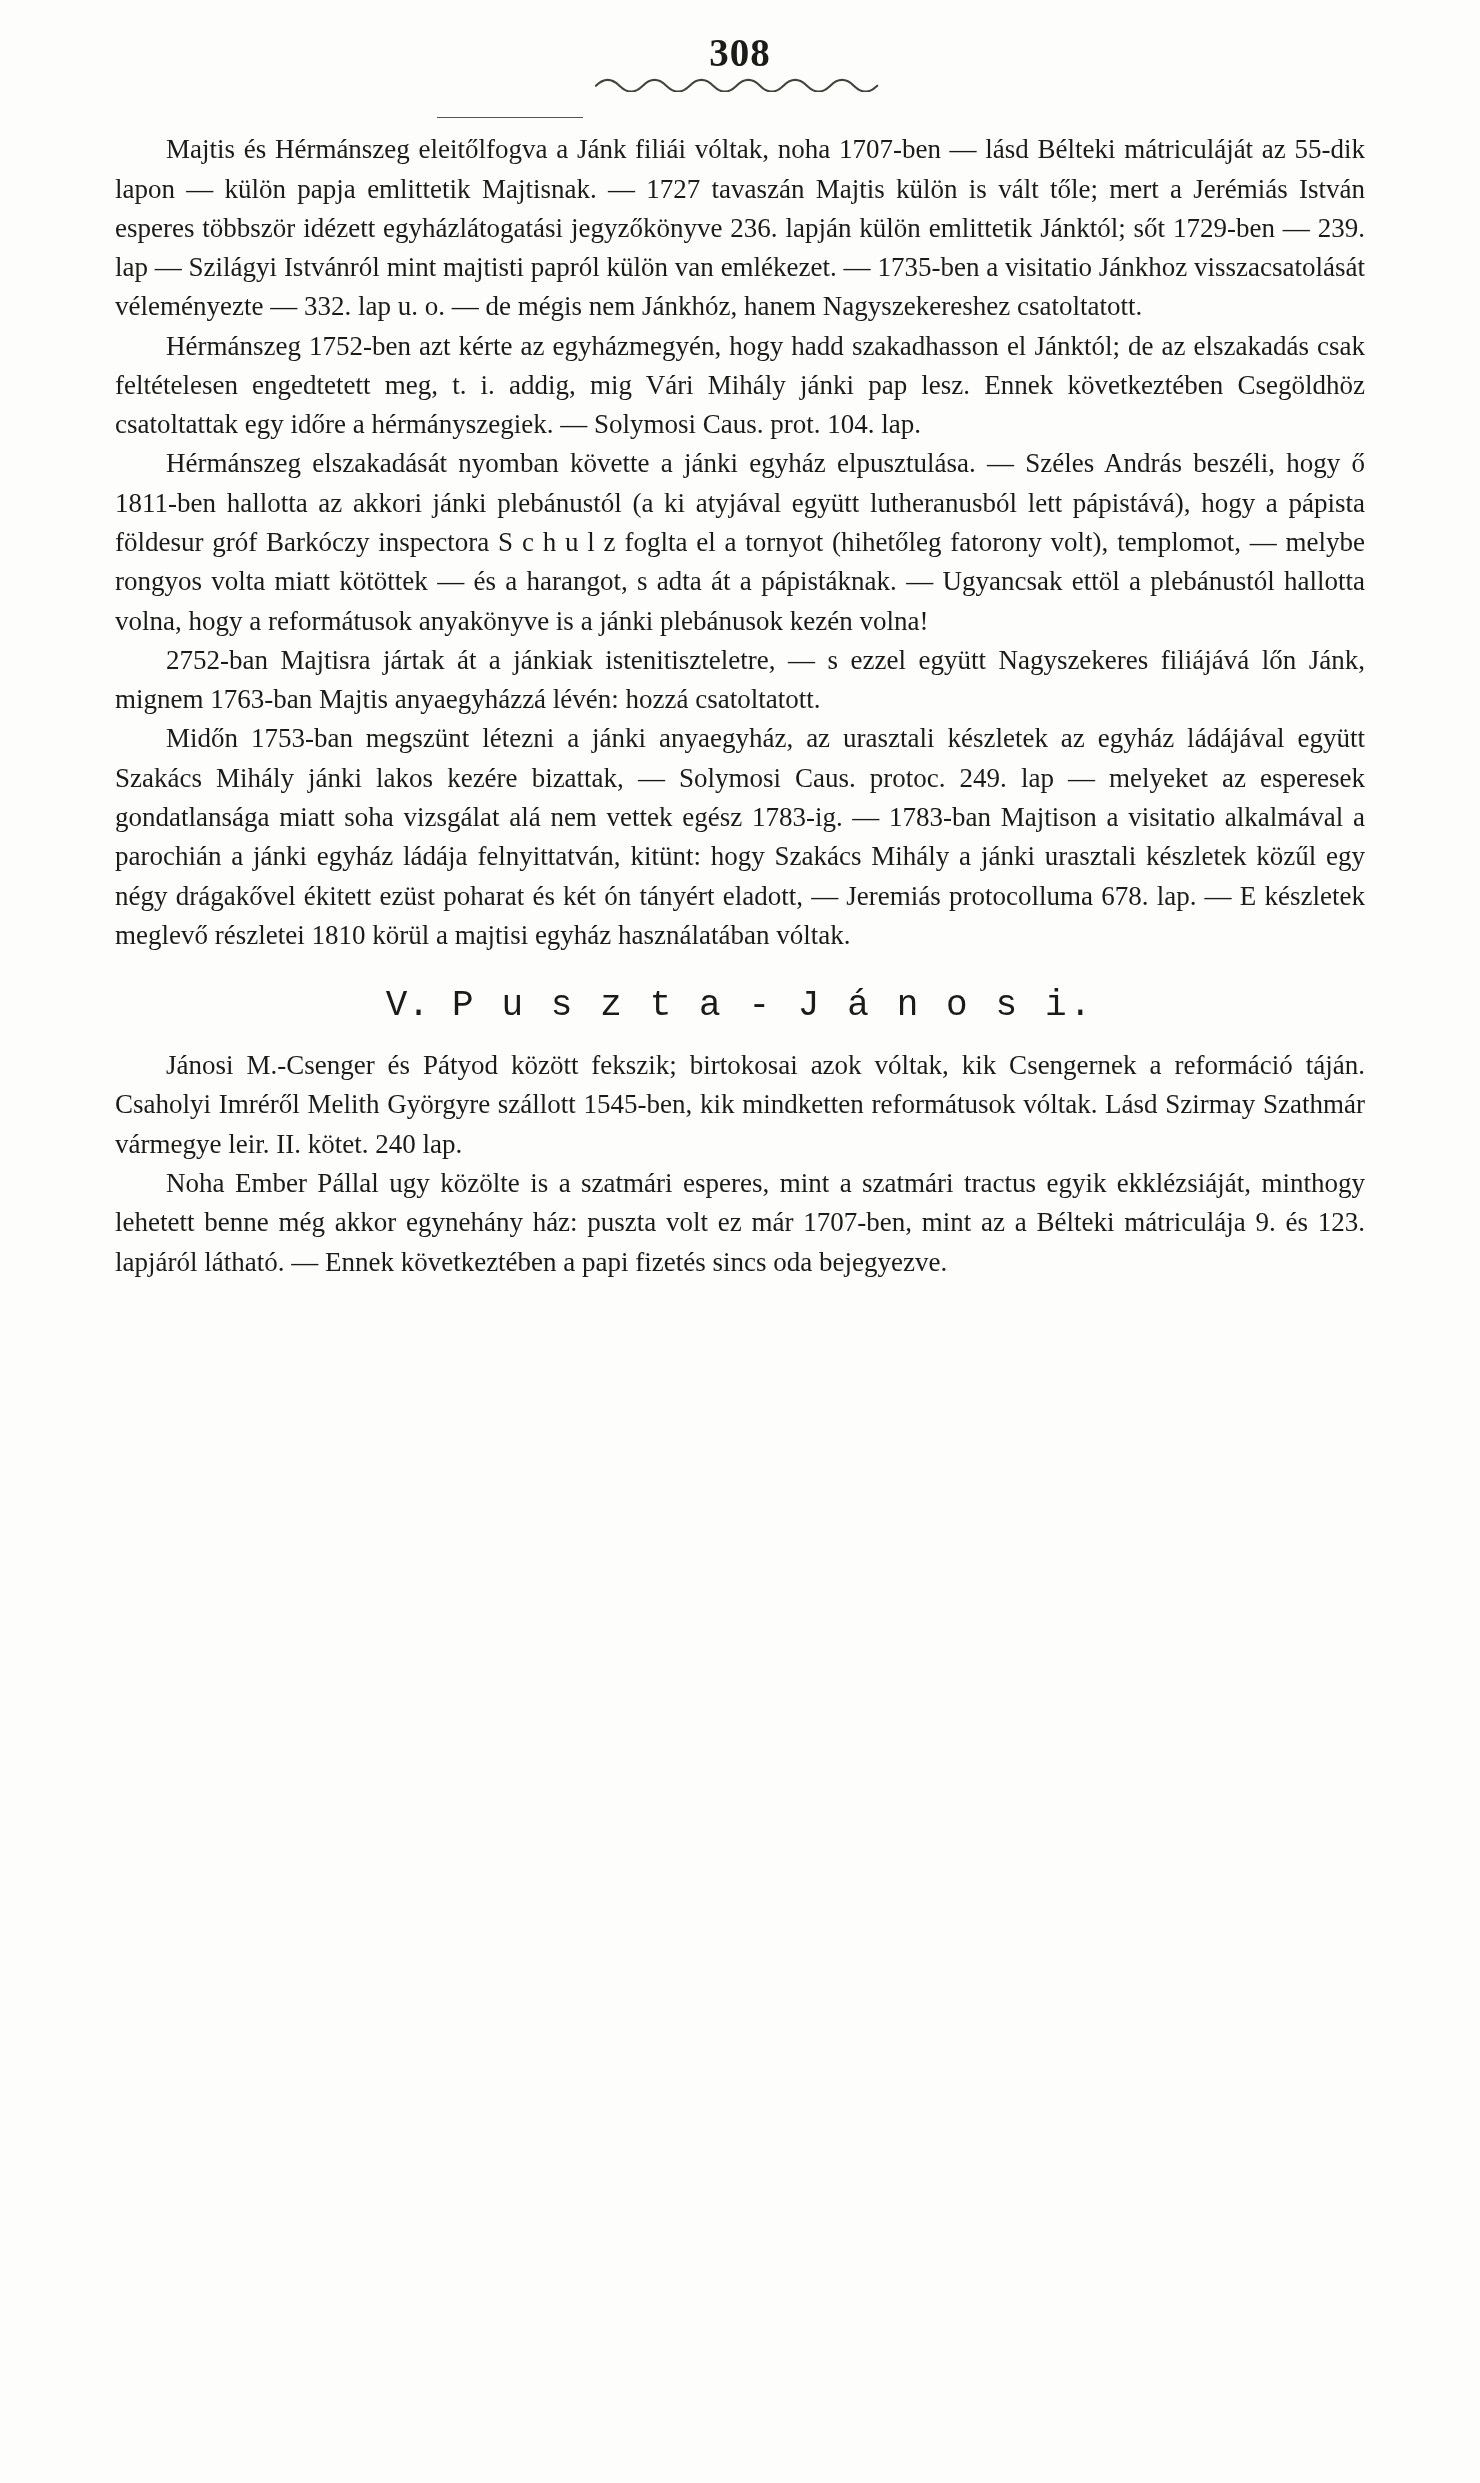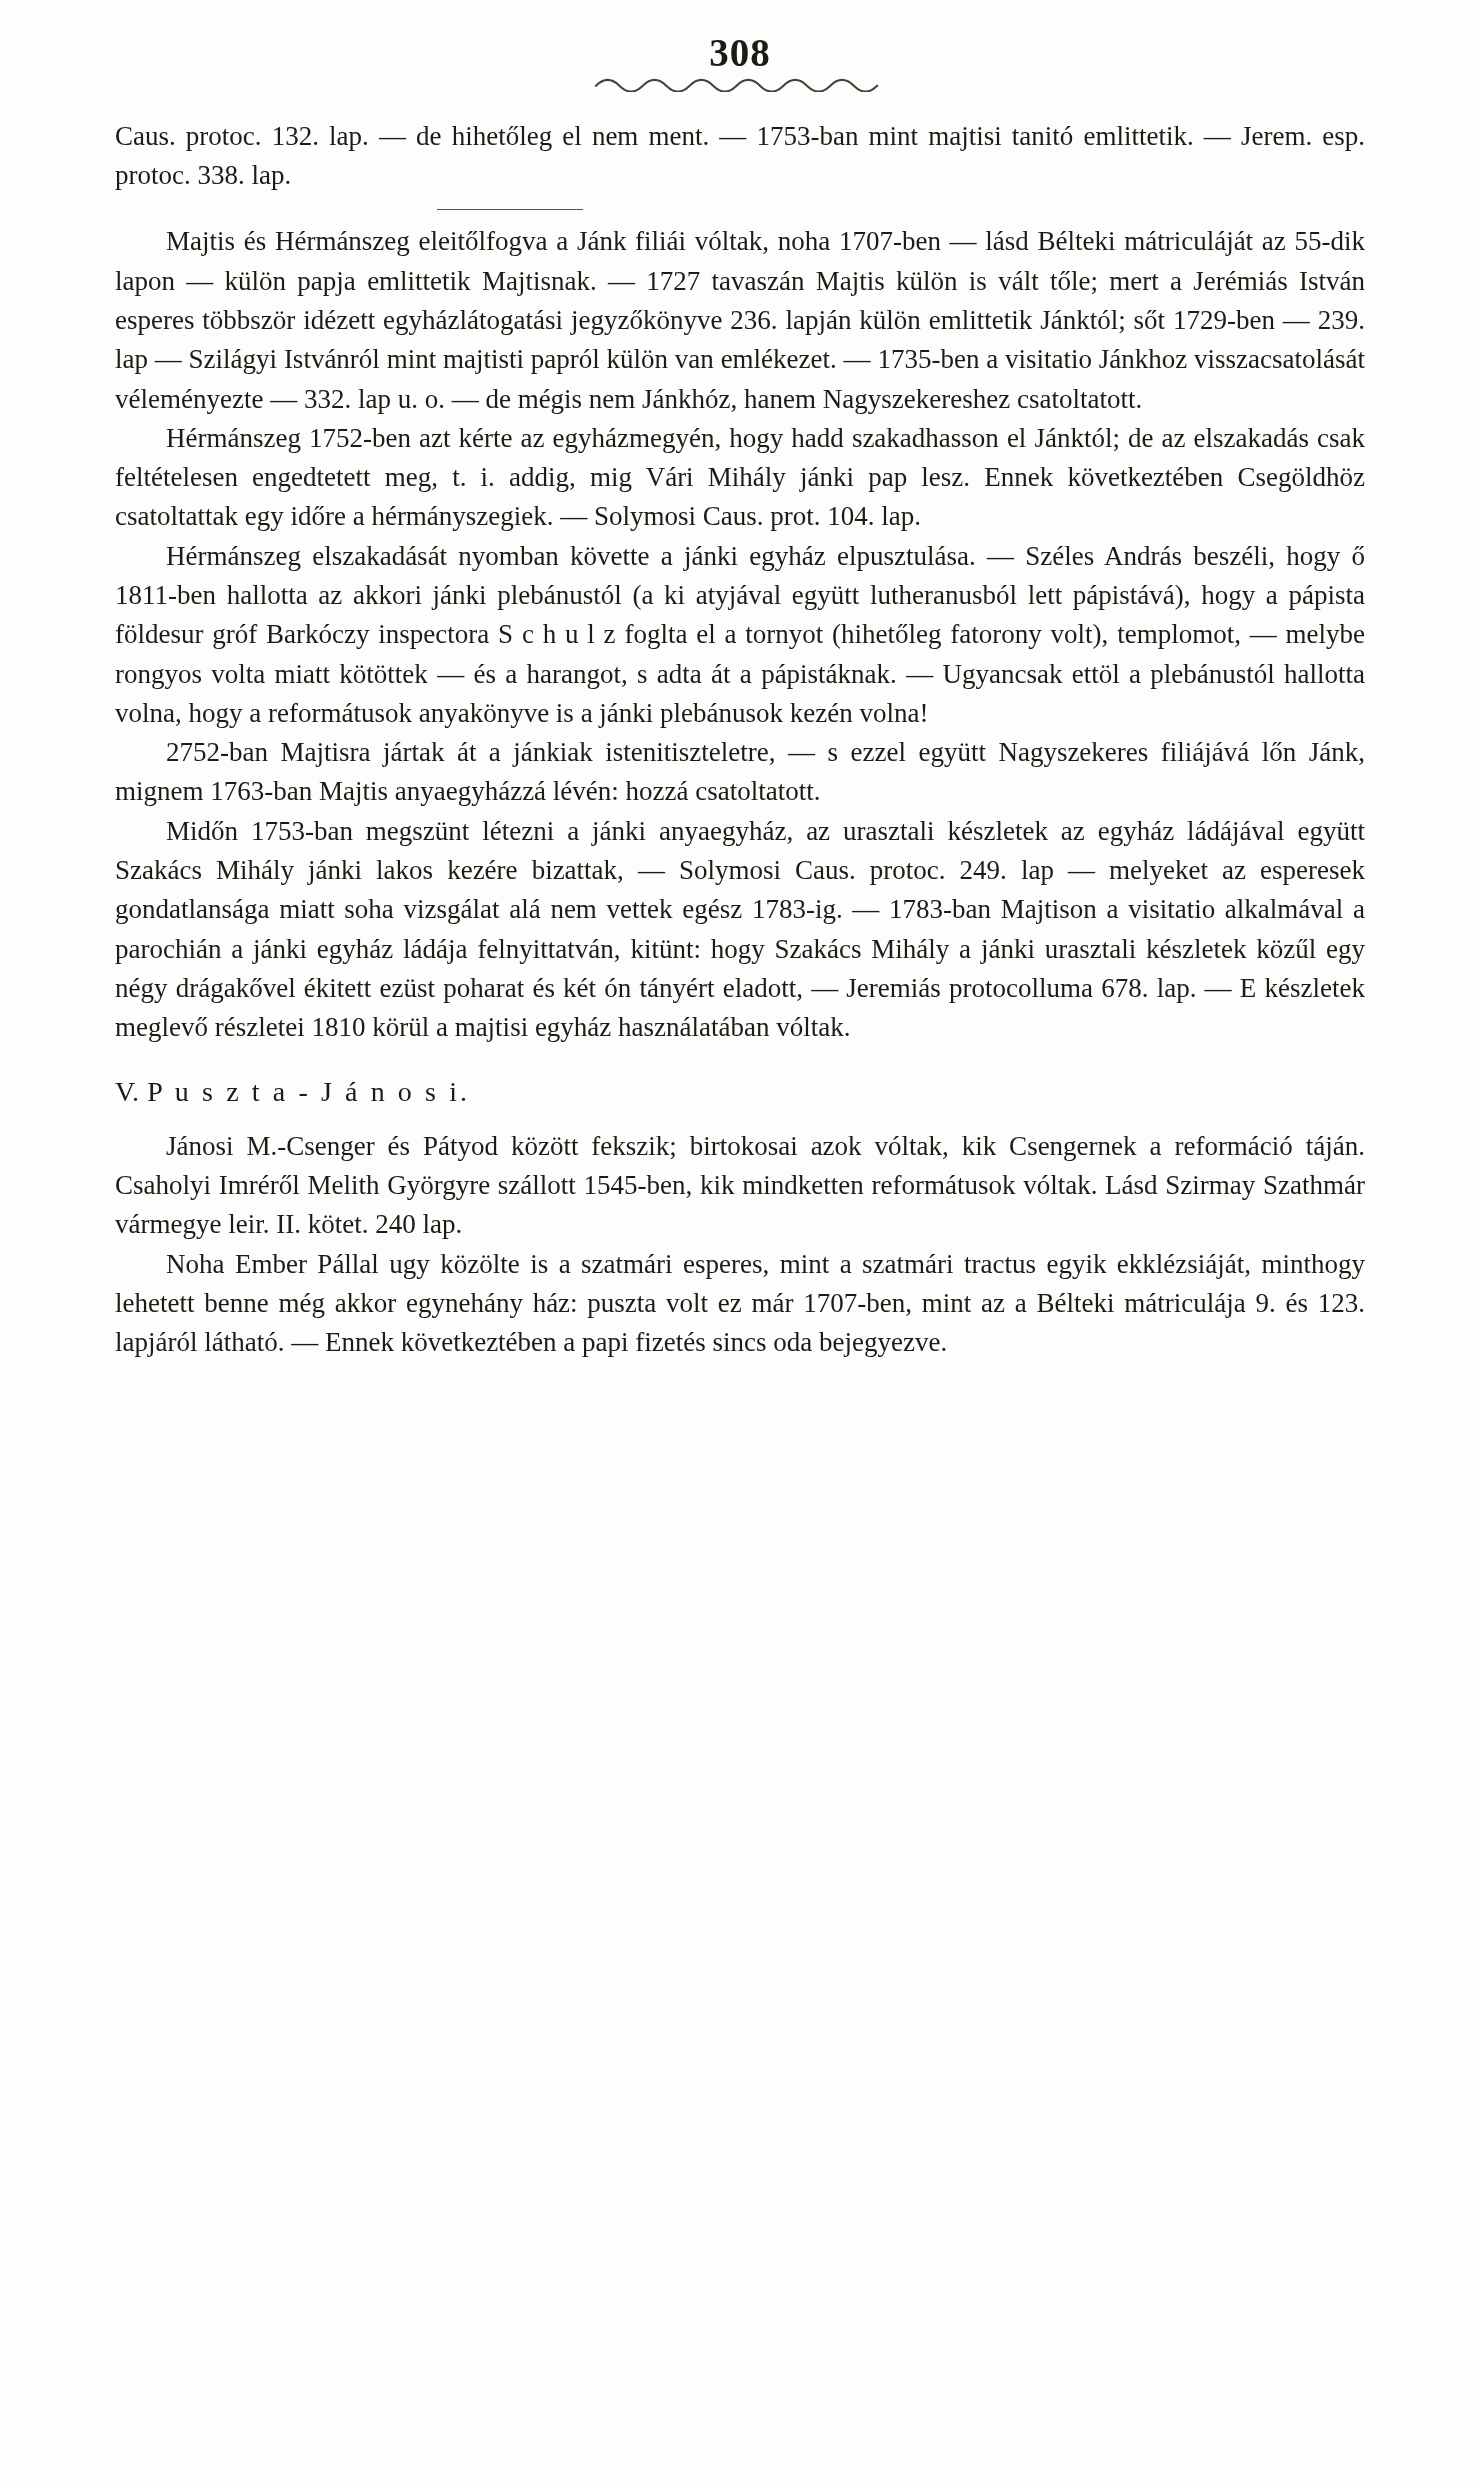--- a/index.html
+++ b/index.html
@@ -56,44 +56,44 @@
     text-indent: 0;
   }
   .short-rule {
     width: 146px;
     height: 1px;
     background: #2a2a24;
     margin: 13.7px auto 12.7px 322px;
     opacity: .8;
   }
   .section-heading {
-    text-align: left;
-    font-size: 28px;
+    text-align: center;
+    font-size: 36px;
     margin: 25px 0 13.7px 0;
     letter-spacing: 0.5px;
+    font-family: Liberation Mono, monospace;
   }
   .section-heading .spaced {
     letter-spacing: 3.1px;
   }
 </style>
 </head>
 <body>
 
 <div class="page">
 
   <div class="page-header">
     <div class="folio">308</div>
     <svg class="header-rule" viewBox="0 0 300 16" preserveAspectRatio="none">
       <path d="M2,10 C10,2 18,2 26,10 C34,18 42,18 50,10 C58,2 66,2 74,10 C82,18 90,18 98,10 C106,2 114,2 122,10 C130,18 138,18 146,10 C154,2 162,2 170,10 C178,18 186,18 194,10 C202,2 210,2 218,10 C226,18 234,18 242,10 C250,2 258,2 266,10 C274,18 282,18 290,10" fill="none" stroke="#23231e" stroke-width="2.2" stroke-linecap="round"></path>
     </svg>
   </div>
 
   <div class="body-col">
 
-    <p class="noindent">Caus. protoc. 132. lap. — de hihetőleg el nem ment. — 1753-ban mint majtisi tanitó emlittetik. — Jerem. esp. protoc. 338. lap.</p>
 
     <div class="short-rule"></div>
 
     <p>Majtis és Hérmánszeg eleitőlfogva a Jánk filiái vóltak, noha 1707-ben — lásd Bélteki mátriculáját az 55-dik lapon — külön papja emlittetik Majtisnak. — 1727 tavaszán Majtis külön is vált tőle; mert a Jerémiás István esperes többször idézett egyházlátogatási jegyzőkönyve 236. lapján külön emlittetik Jánktól; sőt 1729-ben — 239. lap — Szilágyi Istvánról mint majtisti papról külön van emlékezet. — 1735-ben a visitatio Jánkhoz visszacsatolását véleményezte — 332. lap u. o. — de mégis nem Jánkhóz, hanem Nagyszekereshez csatoltatott.</p>
     <p>Hérmánszeg 1752-ben azt kérte az egyházmegyén, hogy hadd szakadhasson el Jánktól; de az elszakadás csak feltételesen engedtetett meg, t. i. addig, mig Vári Mihály jánki pap lesz. Ennek következtében Csegöldhöz csatoltattak egy időre a hérmányszegiek. — Solymosi Caus. prot. 104. lap.</p>
     <p>Hérmánszeg elszakadását nyomban követte a jánki egyház elpusztulása. — Széles András beszéli, hogy ő 1811-ben hallotta az akkori jánki plebánustól (a ki atyjával együtt lutheranusból lett pápistává), hogy a pápista földesur gróf Barkóczy inspectora S c h u l z foglta el a tornyot (hihetőleg fatorony volt), templomot, — melybe rongyos volta miatt kötöttek — és a harangot, s adta át a pápistáknak. — Ugyancsak ettöl a plebánustól hallotta volna, hogy a reformátusok anyakönyve is a jánki plebánusok kezén volna!</p>
     <p>2752-ban Majtisra jártak át a jánkiak istenitiszteletre, — s ezzel együtt Nagyszekeres filiájává lőn Jánk, mignem 1763-ban Majtis anyaegyházzá lévén: hozzá csatoltatott.</p>
     <p>Midőn 1753-ban megszünt létezni a jánki anyaegyház, az urasztali készletek az egyház ládájával együtt Szakács Mihály jánki lakos kezére bizattak, — Solymosi Caus. protoc. 249. lap — melyeket az esperesek gondatlansága miatt soha vizsgálat alá nem vettek egész 1783-ig. — 1783-ban Majtison a visitatio alkalmával a parochián a jánki egyház ládája felnyittatván, kitünt: hogy Szakács Mihály a jánki urasztali készletek közűl egy négy drágakővel ékitett ezüst poharat és két ón tányért eladott, — Jeremiás protocolluma 678. lap. — E készletek meglevő részletei 1810 körül a majtisi egyház használatában vóltak.</p>
 
     <div class="section-heading">

